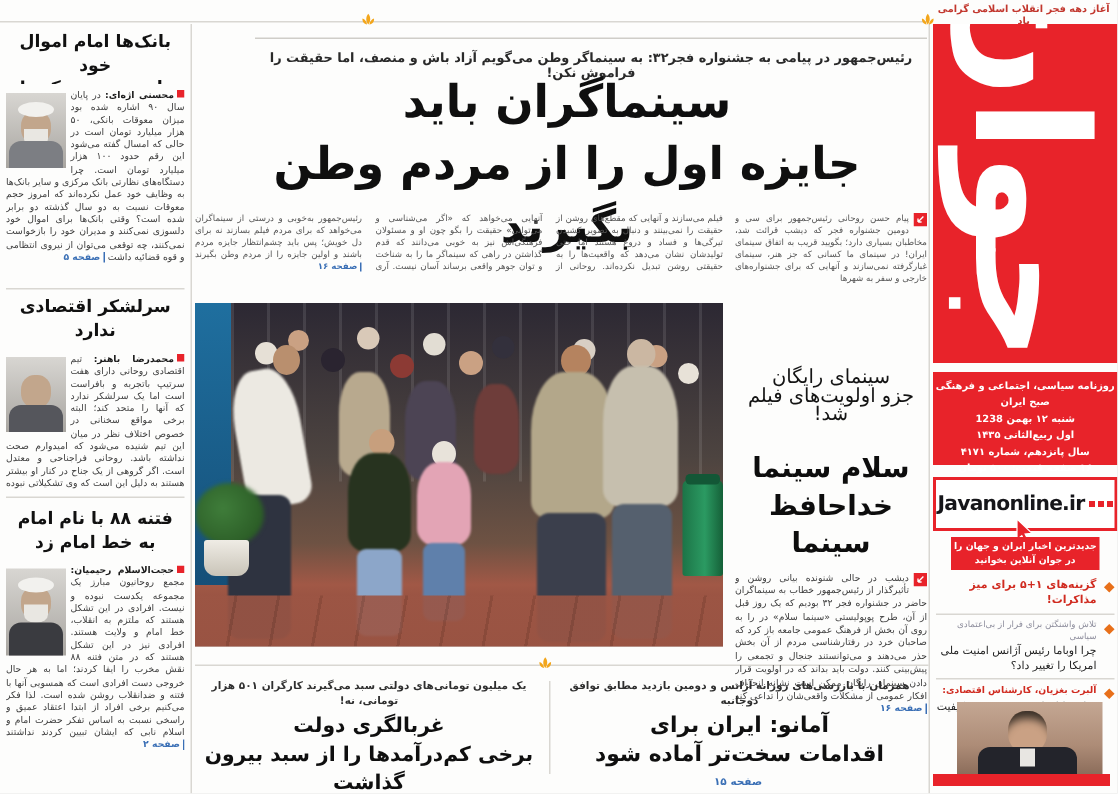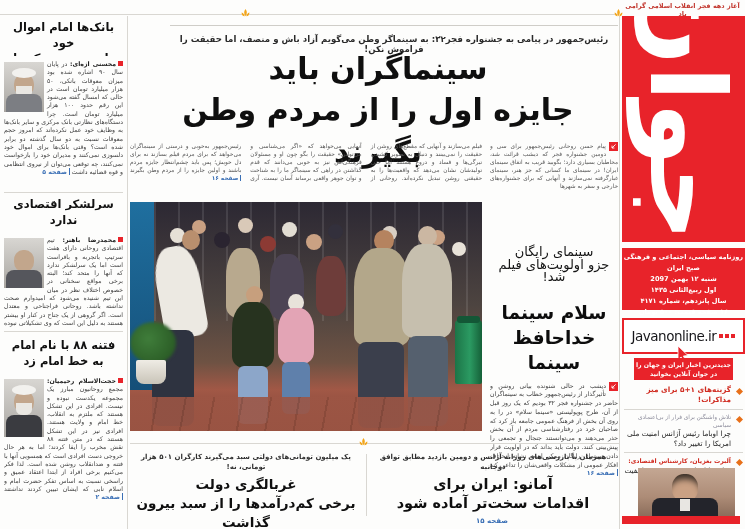--- a/index.html
+++ b/index.html
@@ -25,21 +25,21 @@
               background:#e8232a; overflow:hidden; }
   .masthead .logo-rot { position:absolute; width:226px; height:123px; left:-51px; top:51px;
               transform:rotate(90deg); text-align:center; line-height:118px;
               font-size:104px; font-weight:bold; color:#ffffff; letter-spacing:-4px; }
   .info-box { position:absolute; top:248px; left:622px; width:123px; height:62px;
               background:#e8232a; color:#fff; text-align:center; padding-top:4px; }
   .info-box div { font-size:6.6px; line-height:11px; font-weight:bold; }
   .jo-box { position:absolute; top:318px; left:622px; width:123px; height:36px; background:#fff;
             border:2px solid #e8232a; display:flex; align-items:center; justify-content:center; }
   .jo-inner { direction:ltr; display:flex; align-items:center; gap:3px; }
-  .jo-text { font-size:13.5px; font-weight:normal; color:#16161a; letter-spacing:-0.5px; }
+  .jo-text { font-size:13.5px; font-weight:bold; color:#16161a; letter-spacing:-0.5px; }
   .jo-dots { display:flex; gap:2px; }
   .jo-dots i { width:4px; height:4px; background:#e8232a; display:block; }
   .jo-cursor { position:absolute; left:52px; bottom:-10px; }
   .jo-badge { position:absolute; top:358px; left:634px; width:99px; background:#e8232a;
               color:#fff; text-align:center; padding:2px 1px; }
   .jo-badge div { font-size:6.2px; line-height:9px; font-weight:bold; }
   .rail-list { position:absolute; left:624px; top:382px; width:119px; }
   .rail-item { position:relative; padding:3px 12px 4px 0; border-bottom:1px solid #d9d7d2; }
   .rail-item:last-child { border-bottom:none; }
   .bullet { position:absolute; right:1px; top:7px; width:5px; height:5px; background:#e8701a;
@@ -161,21 +161,21 @@
     </svg>
 
   <div class="fajr-banner">آغاز دهه فجر انقلاب اسلامی گرامی باد</div>
 
   <div class="masthead">
     <div class="logo-rot">جوان</div>
   </div>
 
   <div class="info-box">
     <div>روزنامه سیاسی، اجتماعی و فرهنگی صبح ایران</div>
-    <div>شنبه ۱۲ بهمن 2097</div>
+    <div>شنبه ۱۲ بهمن 1238</div>
     <div>اول ربیع‌الثانی ۱۴۳۵</div>
     <div>سال پانزدهم، شماره ۴۱۷۱</div>
     <div>۱۶ صفحه قیمت: ۵۰۰ تومان</div>
   </div>
 
   <div class="jo-box">
     <div class="jo-inner">
       <span class="jo-text" dir="ltr">Javanonline.ir</span>
       <span class="jo-dots">
           <i></i>

